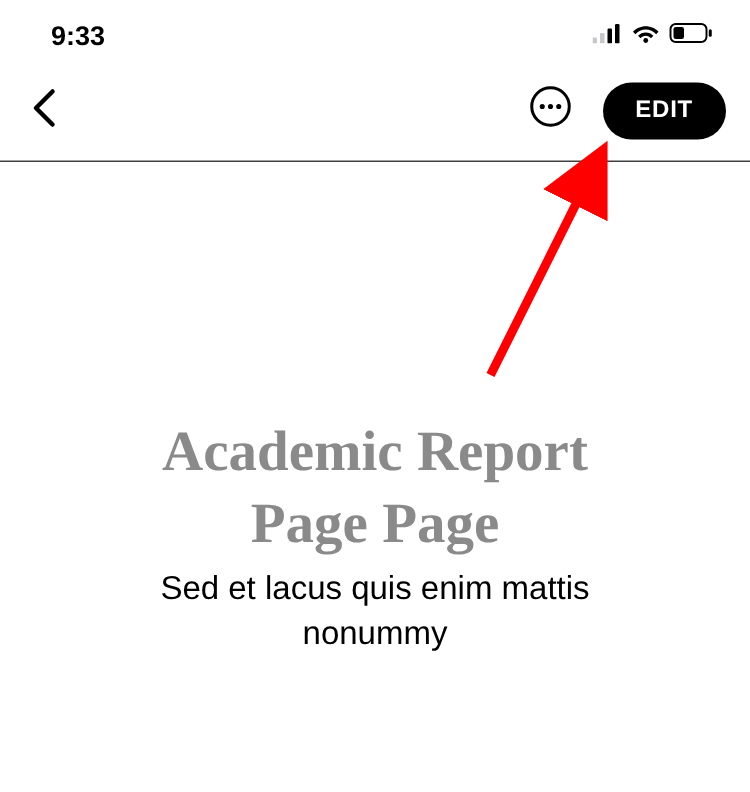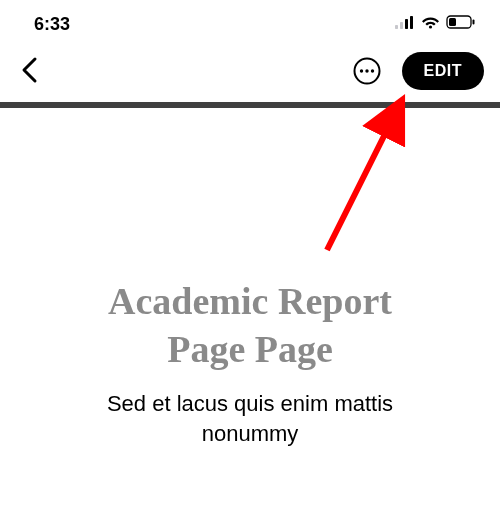--- a/index.html
+++ b/index.html
@@ -23,24 +23,24 @@
       font-weight: 600;
       color: #000;
     }
     .status-icons {
       display: flex;
       align-items: center;
       gap: 6px;
     }
     .nav-bar {
       display: flex;
-      align-items: flex-start;
+      align-items: flex-end;
       padding: 8px 16px 14px 16px;
       height: 64px;
-      border-bottom: 6px solid #404040;
+      border-bottom: 1px solid #404040;
     }
     .back-btn {
       background: none;
       border: none;
       padding: 4px;
       display: flex;
       align-items: center;
       cursor: pointer;
     }
     .spacer { flex: 1; }
@@ -67,39 +67,39 @@
     .content {
       padding-top: 170px;
       text-align: center;
     }
     .title {
       font-family: Georgia, "Times New Roman", serif;
       font-size: 38px;
       font-weight: 700;
       color: #8a8a8a;
       line-height: 1.25;
-      margin-bottom: 16px;
+      margin-bottom: 4px;
       padding: 0 40px;
     }
     .subtitle {
       font-size: 22px;
       color: #000;
       line-height: 1.35;
       padding: 0 72px;
     }
     .arrow-annotation {
       position: absolute;
       pointer-events: none;
     }
   </style>
 </head>
 <body>
 
 <div class="status-bar">
-  <div class="status-time">6:33</div>
+  <div class="status-time">9:33</div>
   <div class="status-icons">
     <span>
       <svg width="20" height="14" viewBox="0 0 20 14">
         <rect x="0" y="10" width="3" height="4" rx="0.8" fill="#c7c7cc"></rect>
         <rect x="5" y="7" width="3" height="7" rx="0.8" fill="#c7c7cc"></rect>
         <rect x="10" y="4" width="3" height="10" rx="0.8" fill="#000"></rect>
         <rect x="15" y="1" width="3" height="13" rx="0.8" fill="#000"></rect>
       </svg>
     </span>
     <span>

